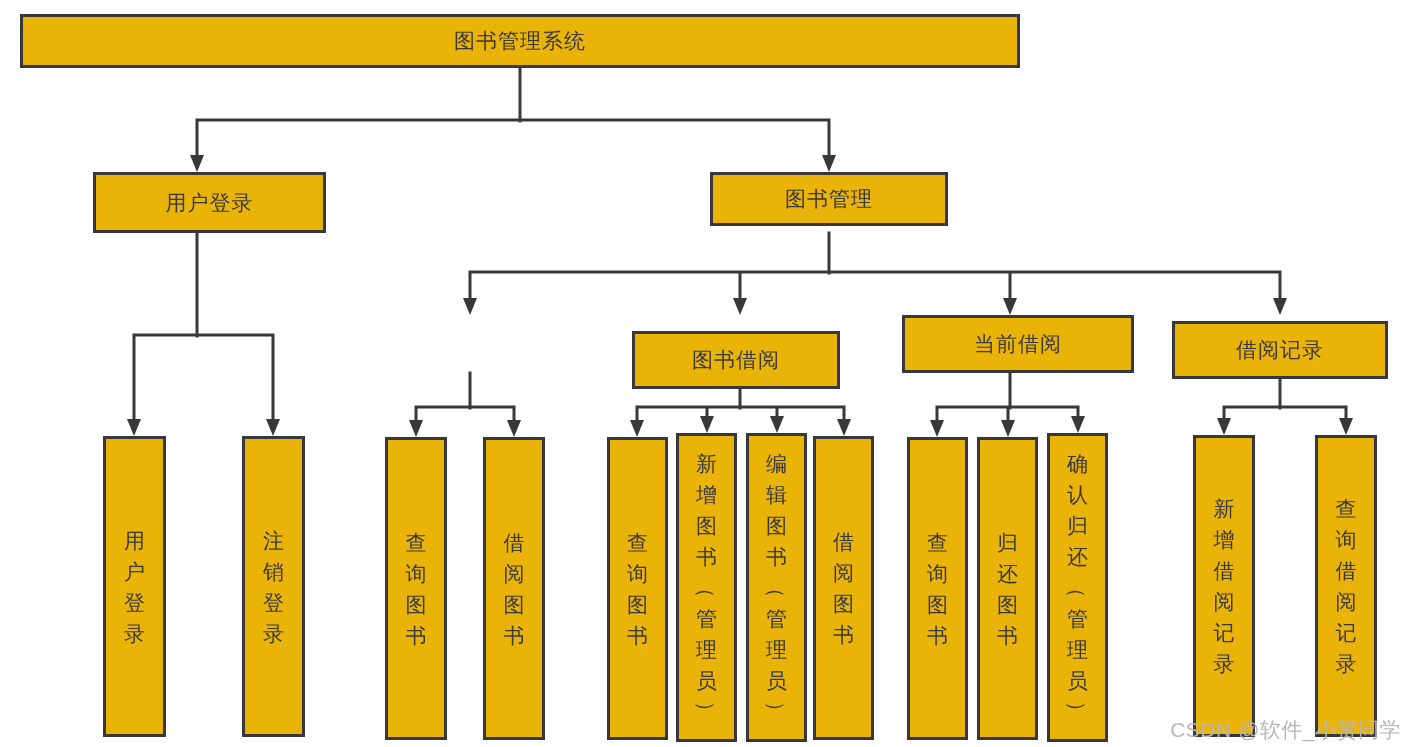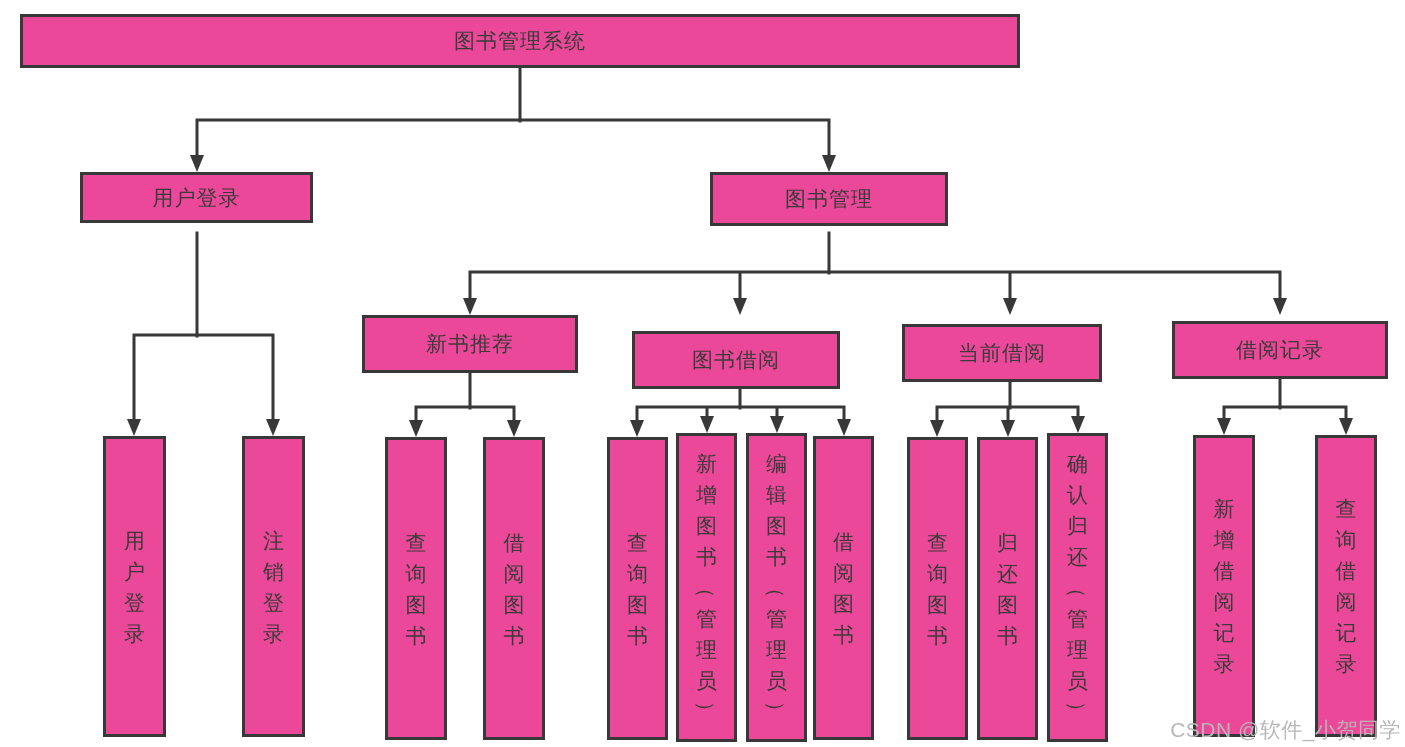--- a/index.html
+++ b/index.html
@@ -2,21 +2,21 @@
 <html><head>
 <meta charset="utf-8">
 <style>
   html,body{margin:0;padding:0;background:#fff;}
   .canvas{
     position:relative;width:1405px;height:747px;background:#ffffff;
     font-family:"Liberation Sans",sans-serif;color:#3a3a3a;overflow:hidden;
   }
   .connectors{position:absolute;left:0;top:0;width:1405px;height:747px;pointer-events:none;}
   .box{
-    position:absolute;box-sizing:border-box;border:3px solid #383838;background:#ec4899;
+    position:absolute;box-sizing:border-box;border:3px solid #383838;background:#eab308;
     display:flex;align-items:center;justify-content:center;
     font-size:21px;letter-spacing:1px;white-space:nowrap;
   }
   .leaf{letter-spacing:0;}
   .vtext{
     display:flex;flex-direction:column;align-items:center;justify-content:center;
     gap:10px;height:100%;width:100%;
   }
   .vchar{line-height:1;font-size:21px;display:block;}
   .vrot{transform:rotate(90deg);}
@@ -50,34 +50,31 @@
       <polygon points="1001,420 1015,420 1008,437" fill="#383838"></polygon>
       <polygon points="1071,416 1085,416 1078,433" fill="#383838"></polygon>
       <polygon points="1217,418 1231,418 1224,435" fill="#383838"></polygon>
       <polygon points="1339,418 1353,418 1346,435" fill="#383838"></polygon>
     </svg>
 
   <div class="box" style="left:20px;top:14px;width:1000px;height:54px">
     <span>图书管理系统</span>
   </div>
 
-  <div class="box" style="left:80px;top:172px;width:233px;height:51px">
+  <div class="box" style="left:93px;top:172px;width:233px;height:61px">
     <span>用户登录</span>
   </div>
   <div class="box" style="left:710px;top:172px;width:238px;height:54px">
     <span>图书管理</span>
   </div>
 
-  <div class="box" style="left:362px;top:315px;width:216px;height:58px">
-    <span>新书推荐</span>
-  </div>
   <div class="box" style="left:632px;top:331px;width:208px;height:58px">
     <span>图书借阅</span>
   </div>
-  <div class="box" style="left:902px;top:324px;width:200px;height:58px">
+  <div class="box" style="left:902px;top:315px;width:232px;height:58px">
     <span>当前借阅</span>
   </div>
   <div class="box" style="left:1172px;top:321px;width:216px;height:58px">
     <span>借阅记录</span>
   </div>
 
   <div class="box leaf" style="left:103px;top:436px;width:63px;height:301px">
     <span class="vtext">
         <span class="vchar">用</span>
         <span class="vchar">户</span>

